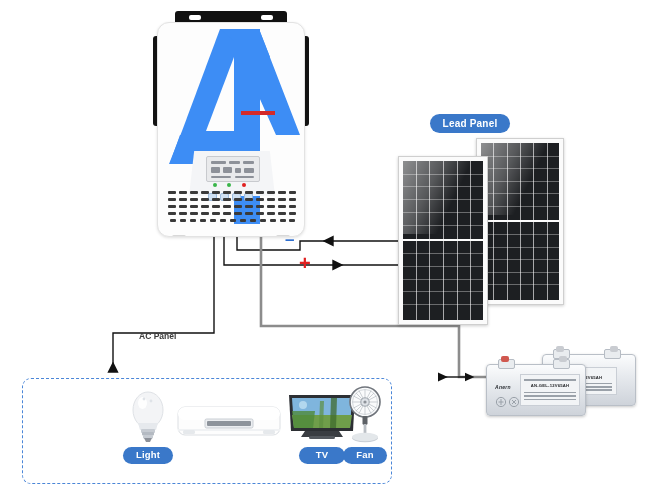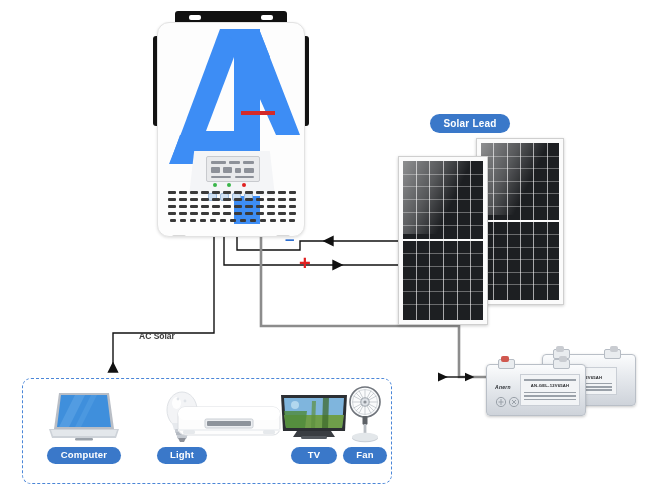--- a/index.html
+++ b/index.html
@@ -110,21 +110,21 @@
     <polyline points="261,237 261,326 500,326 500,377 468,377" stroke="#8c8c8c" stroke-width="2.6" fill="none" opacity="0"></polyline>
     <polyline points="261,237 261,326 459,326 459,377 486,377" stroke="#8c8c8c" stroke-width="2.6" fill="none"></polyline>
 
     <path d="M452,377 L438,377" stroke="#111" stroke-width="1.4" fill="none" marker-end="url(#gL)"></path>
     <path d="M452,377 L466,377" stroke="#111" stroke-width="1.4" fill="none" marker-end="url(#gR)"></path>
   </svg>
 
   <div class="sym" style="left:285px;top:231px;color:#2f6fd0;font-size:17px;">–</div>
   <div class="sym" style="left:299px;top:253px;color:#e02020;font-size:20px;">+</div>
 
-  <div style="position:absolute;left:139px;top:331px;font-size:8.5px;color:#3b3b3b;font-weight:600;">AC Solar</div>
+  <div style="position:absolute;left:139px;top:331px;font-size:8.5px;color:#3b3b3b;font-weight:600;">AC Panel</div>
 
   <div id="inverter">
     <div class="inv-side l"></div>
     <div class="inv-side r"></div>
     <div class="inv-bracket">
       <i class="l"></i>
         <i class="r"></i>
     </div>
 
     <div class="inv-body">
@@ -280,21 +280,21 @@
           <div class="row" style="top:58%"></div>
         <div class="row" style="top:66%"></div>
           <div class="row" style="top:74%"></div>
         <div class="row" style="top:82%"></div>
           <div class="row" style="top:90%"></div>
         <div class="mid" style="top:49%"></div>
         <div class="gloss"></div>
       </div>
     </div>
   </div>
-  <div class="badge" style="left:430px;top:114px;width:80px;height:19px;font-size:10px;">Solar Lead</div>
+  <div class="badge" style="left:430px;top:114px;width:80px;height:19px;font-size:10px;">Lead Panel</div>
 
   <div id="batt">
 
     <div class="bat" style="left:72px;top:2px;width:92px;height:50px;">
       <div class="cap" style="left:10px;"></div>
       <div class="term" style="left:13px;background:#c9ccd1;"></div>
       <div class="cap" style="right:14px;"></div>
       <div class="term" style="right:17px;background:#c9ccd1;"></div>
       <div class="lbl" style="left:6px;top:12px;width:66px;height:26px;">
         <div class="model">AN-GEL-12V65AH</div>
@@ -321,36 +321,22 @@
         <circle cx="6" cy="6" r="4.6" fill="none" stroke="#9aa1a9" stroke-width="1"></circle>
         <circle cx="19" cy="6" r="4.6" fill="none" stroke="#9aa1a9" stroke-width="1"></circle>
         <path d="M6,3 L6,9 M3.5,6 L8.5,6" stroke="#9aa1a9" stroke-width="1"></path>
         <path d="M17,4 L21,8 M21,4 L17,8" stroke="#9aa1a9" stroke-width="1"></path>
       </svg>
     </div>
   </div>
 
   <div id="appbox">
 
-    <div class="app" style="left:14px;width:94px;">
-      <div class="art">
-        <svg width="78" height="54" viewBox="0 0 78 54">
-          <path d="M14,4 L64,4 L69,40 L9,40 Z" fill="#b9bec6"></path>
-          <path d="M16,6 L62,6 L66,38 L12,38 Z" fill="#3f8fdc"></path>
-          <path d="M30,6 L40,6 L24,38 L14,38 Z" fill="#62a8e8" opacity=".55"></path>
-          <path d="M46,6 L52,6 L36,38 L30,38 Z" fill="#62a8e8" opacity=".35"></path>
-          <path d="M4,40 L74,40 L71,49 L7,49 Z" fill="#cdd2d8"></path>
-          <path d="M6,41 L72,41 L70,47 L8,47 Z" fill="#e3e7eb"></path>
-          <rect x="30" y="49" width="18" height="2.4" rx="1.2" fill="#9aa1a9"></rect>
-        </svg>
-      </div>
-      <div class="badge" style="width:74px;height:17px;font-size:9.5px;">Computer</div>
-    </div>
-
-    <div class="app" style="left:128px;width:62px;">
+
+    <div class="app" style="left:94px;width:62px;">
       <div class="art">
         <svg width="38" height="56" viewBox="0 0 38 56">
           <ellipse cx="19" cy="23" rx="15" ry="18" fill="#f3f4f6"></ellipse>
           <ellipse cx="19" cy="23" rx="15" ry="18" fill="none" stroke="#dfe2e6" stroke-width="1"></ellipse>
           <ellipse cx="13.5" cy="16" rx="4.5" ry="6" fill="#ffffff" opacity=".9"></ellipse>
           <path d="M9,36 L29,36 L27,43 L11,43 Z" fill="#e6e9ed"></path>
           <rect x="12" y="42" width="14" height="4" rx="1" fill="#c6cbd2"></rect>
           <rect x="13" y="45" width="12" height="3.4" rx="1" fill="#b4bac2"></rect>
           <rect x="14" y="48" width="10" height="3.4" rx="1" fill="#c6cbd2"></rect>
           <path d="M15,51 L23,51 L21,55 L17,55 Z" fill="#8d9199"></path>
@@ -368,21 +354,21 @@
           <rect x="1" y="6" width="102" height="13" rx="7" fill="#ffffff"></rect>
           <rect x="28" y="18" width="48" height="9" rx="1.6" fill="#eceef1" stroke="#c9ced4" stroke-width="1"></rect>
           <rect x="30" y="20" width="44" height="5" rx="1" fill="#8e949c"></rect>
           <path d="M1,28 L103,28 L103,30 L1,30 Z" fill="#f0f2f4"></path>
           <rect x="6" y="29" width="12" height="4" rx="1.6" fill="#e6e9ec"></rect>
           <rect x="86" y="29" width="12" height="4" rx="1.6" fill="#e6e9ec"></rect>
         </svg>
       </div>
     </div>
 
-    <div class="app" style="left:252px;width:78px;align-items:center;">
+    <div class="app" style="left:260px;width:78px;align-items:center;">
       <div class="art">
         <svg width="70" height="50" viewBox="0 0 70 50">
           <path d="M2,2 L68,2 L66,38 L4,38 Z" fill="#2c2f33"></path>
           <path d="M5,5 L65,5 L63,35 L7,35 Z" fill="#7fb5dd"></path>
           <path d="M5,22 L65,22 L63,35 L7,35 Z" fill="#6f9e4a"></path>
           <path d="M5,18 L28,18 L26,35 L7,35 Z" fill="#4f8a3b" opacity=".8"></path>
           <path d="M44,5 L50,5 L49,35 L43,35 Z" fill="#3f6b2e" opacity=".75"></path>
           <path d="M33,8 L37,8 L36,35 L32,35 Z" fill="#5c8f3f" opacity=".7"></path>
           <circle cx="16" cy="12" r="4" fill="#bfe0f2" opacity=".8"></circle>
           <path d="M18,38 L52,38 L56,44 L14,44 Z" fill="#3a3d42"></path>

